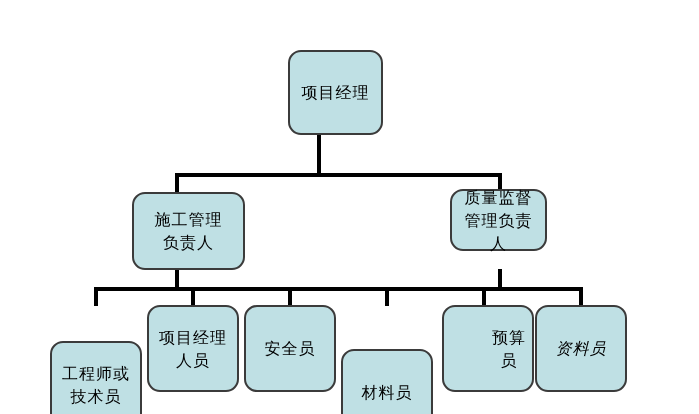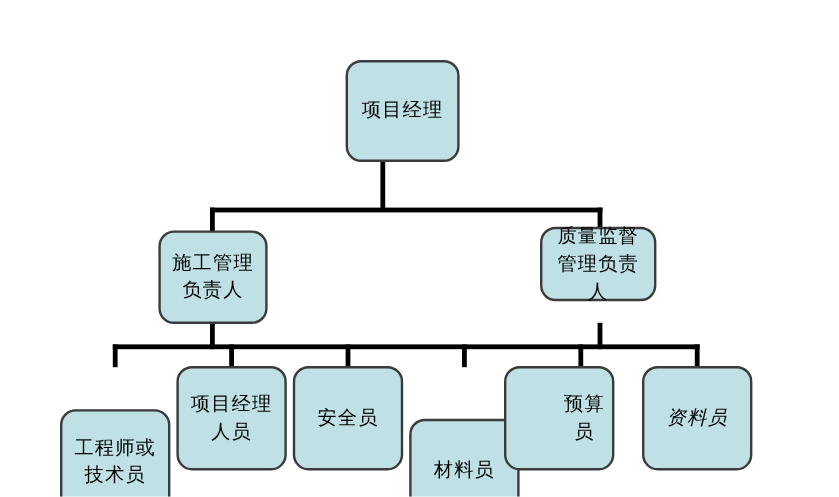--- a/index.html
+++ b/index.html
@@ -30,28 +30,28 @@
     color: #000000;
     white-space: pre-line;
     letter-spacing: 1px;
   }
   .line {
     position: absolute;
     background: #000000;
   }
   
   .n-root    { left: 272px; top: 50px;  width: 95px; height: 85px; margin-left: 16px; }
-  .n-l2a     { left: 132px; top: 192px; width: 91px; height: 78px; }
+  .n-l2a     { left: 132px; top: 192px; width: 113px; height: 78px; }
   .n-l2b     { left: 450px; top: 189px; width: 97px; height: 62px; }
   .n-l3      { top: 305px; width: 92px; height: 87px; }
   .n-l3-1    { left: 50px; margin-top: 36px;  }
   .n-l3-2    { left: 147px; }
   .n-l3-3    { left: 244px; }
   .n-l3-4    { left: 341px; margin-top: 44px; }
-  .n-l3-5    { left: 420px; padding-left: 42px; }
+  .n-l3-5    { left: 442px; padding-left: 42px; }
   .n-l3-6    { left: 535px; font-style: italic; }
   
   .c-root-stem      { left: 317px; top: 133px; width: 4px;   height: 42px; }
   .c-l2-hline       { left: 175px; top: 173px; width: 327px; height: 4px;  }
   .c-l2-left-drop   { left: 175px; top: 173px; width: 4px;   height: 20px; }
   .c-l2-right-drop  { left: 498px; top: 173px; width: 4px;   height: 17px; }
   .c-l2-left-stem   { left: 175px; top: 267px; width: 4px;   height: 24px; }
   .c-l2-right-stem  { left: 498px; top: 269px; width: 4px;   height: 22px; }
   .c-l3-hline       { left: 94px;  top: 287px; width: 489px; height: 4px;  }
   .c-l3-drop        { top: 287px;  width: 4px; height: 19px; }

